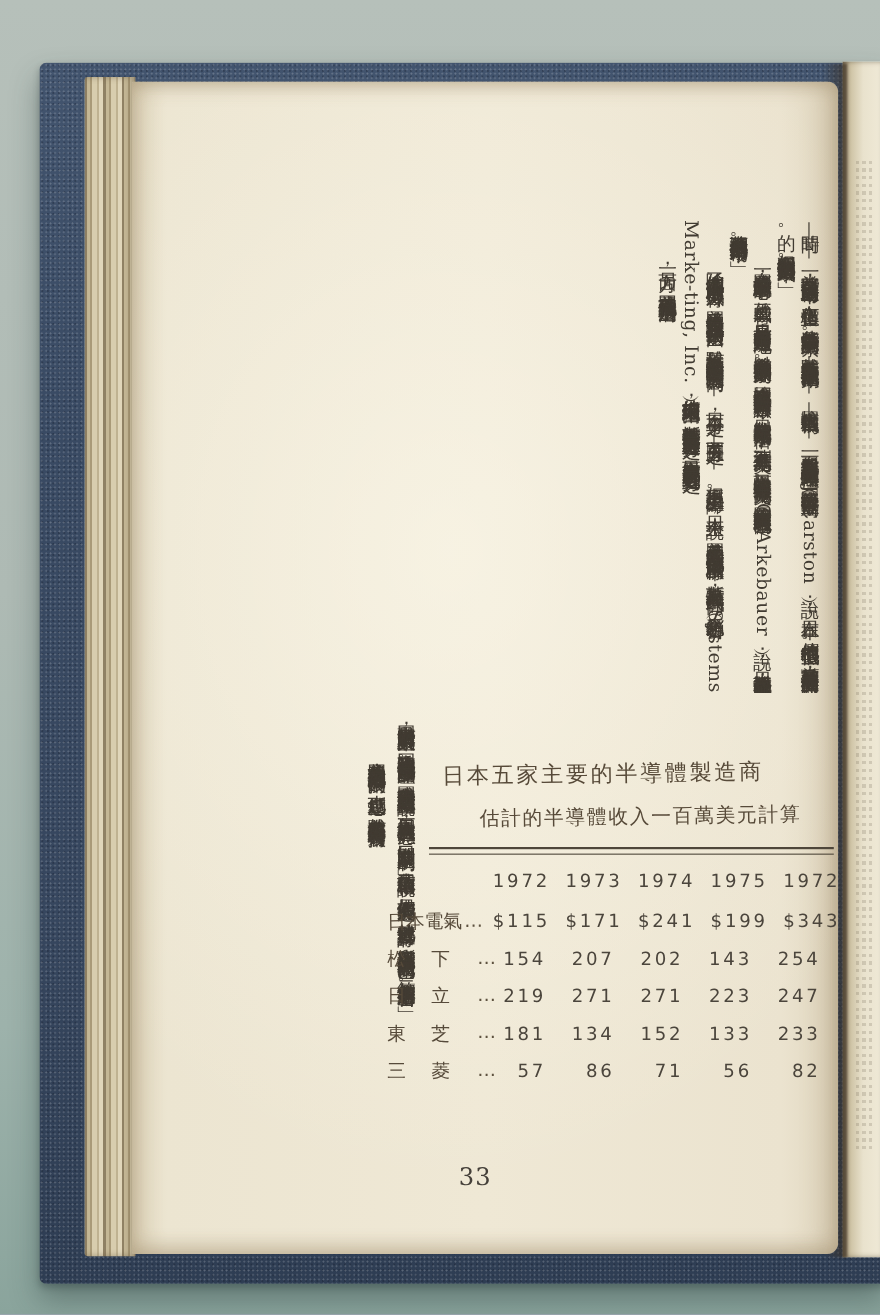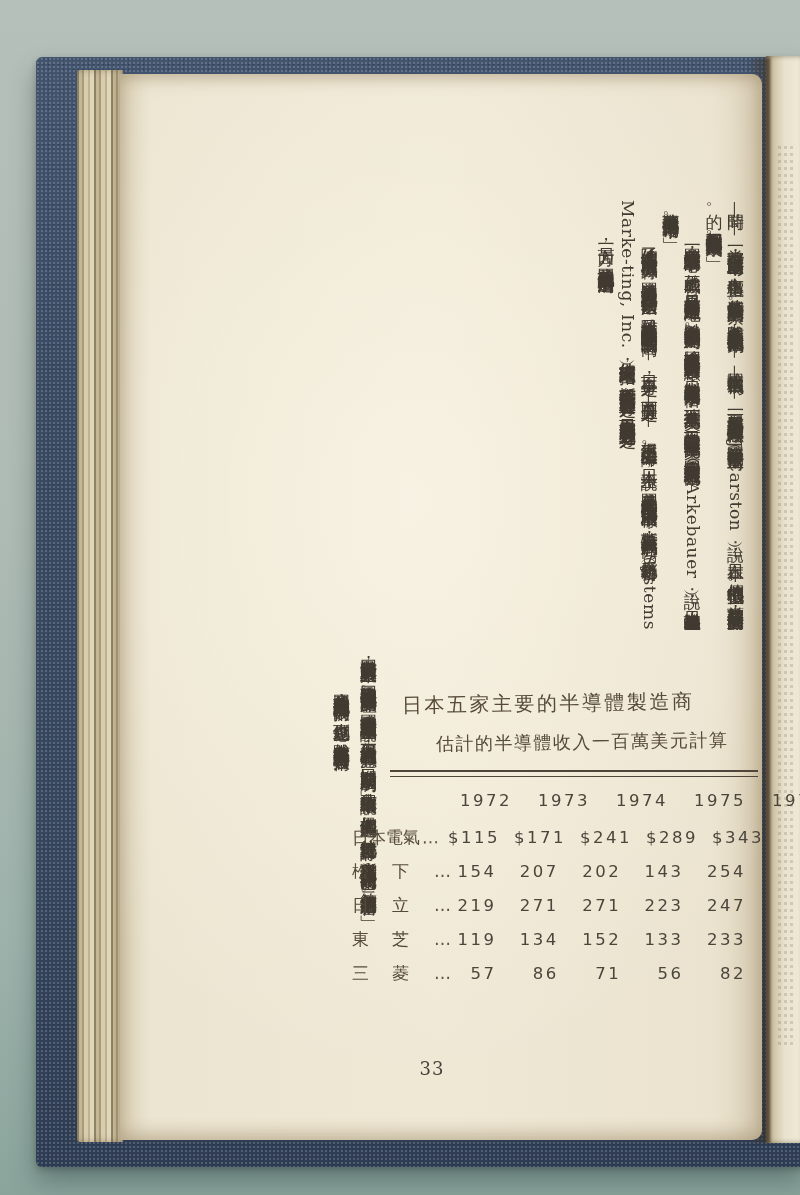--- a/index.html
+++ b/index.html
@@ -49,31 +49,31 @@
   .block-bottom{top:572px;left:16px;width:246px;height:424px;line-height:27px;}
   
   .tbl-title{position:absolute;color:#574a39;white-space:nowrap;
     font-size:20px;letter-spacing:2.5px;transform:rotate(-0.8deg);}
   .tbl-title.l1{left:282px;top:616px;}
   .tbl-title.l2{left:316px;top:656px;font-size:18px;letter-spacing:1.5px;}
   .tbl-rule{position:absolute;left:270px;top:696px;width:368px;height:4px;
     border-top:2px solid #4e463a;border-bottom:1px solid #4e463a;}
   .tbl{position:absolute;left:232px;top:712px;width:408px;color:#4b453c;}
   .t-row{display:grid;grid-template-columns:96px repeat(5,1fr);height:34px;align-items:center;}
-  .t-row.head{height:28px;margin-bottom:6px;gap:12px;}
+  .t-row.head{height:28px;margin-bottom:6px;}
   .t-cell{font-family:"DejaVu Sans", sans-serif;font-size:16.5px;letter-spacing:2.5px;
     text-align:right;padding-right:14px;}
   .t-label{display:flex;align-items:center;white-space:nowrap;color:#564a3a;font-size:17px;}
   .t-label .name{display:inline-block;}
   .t-label .name.spread{letter-spacing:1.35em;}
   .t-label .dots{font-family:"DejaVu Sans", sans-serif;letter-spacing:1px;margin-left:2px;color:#5d513f;}
   .t-row:nth-child(2) .t-label{transform:rotate(-1deg);}
   
   .pagenum{position:absolute;left:282px;top:984px;width:60px;text-align:center;
-    font-size:18px;letter-spacing:1px;color:#45403a;}
+    font-size:22px;letter-spacing:1px;color:#45403a;}
   
   .nick{position:absolute;left:740px;top:80px;width:14px;height:16px;background:#2f3e55;
     transform:rotate(24deg);border-radius:2px;box-shadow:0 1px 1px rgba(0,0,0,.3);}
 </style>
 </head>
 <body>
 
 <div class="stage">
 
   <div class="cover"></div>
@@ -114,21 +114,21 @@
       </div>
 
       <div class="t-row">
         <div class="t-label">
           <span class="name">日本電氣</span>
           <span class="dots">…</span>
         </div>
         <div class="t-cell">$115</div>
         <div class="t-cell">$171</div>
         <div class="t-cell">$241</div>
-        <div class="t-cell">$289</div>
+        <div class="t-cell">$199</div>
         <div class="t-cell">$343</div>
       </div>
 
       <div class="t-row">
         <div class="t-label">
           <span class="name spread">松下</span>
           <span class="dots">…</span>
         </div>
         <div class="t-cell">154</div>
         <div class="t-cell">207</div>
@@ -147,21 +147,21 @@
         <div class="t-cell">271</div>
         <div class="t-cell">223</div>
         <div class="t-cell">247</div>
       </div>
 
       <div class="t-row">
         <div class="t-label">
           <span class="name spread">東芝</span>
           <span class="dots">…</span>
         </div>
-        <div class="t-cell">119</div>
+        <div class="t-cell">181</div>
         <div class="t-cell">134</div>
         <div class="t-cell">152</div>
         <div class="t-cell">133</div>
         <div class="t-cell">233</div>
       </div>
 
       <div class="t-row">
         <div class="t-label">
           <span class="name spread">三菱</span>
           <span class="dots">…</span>

